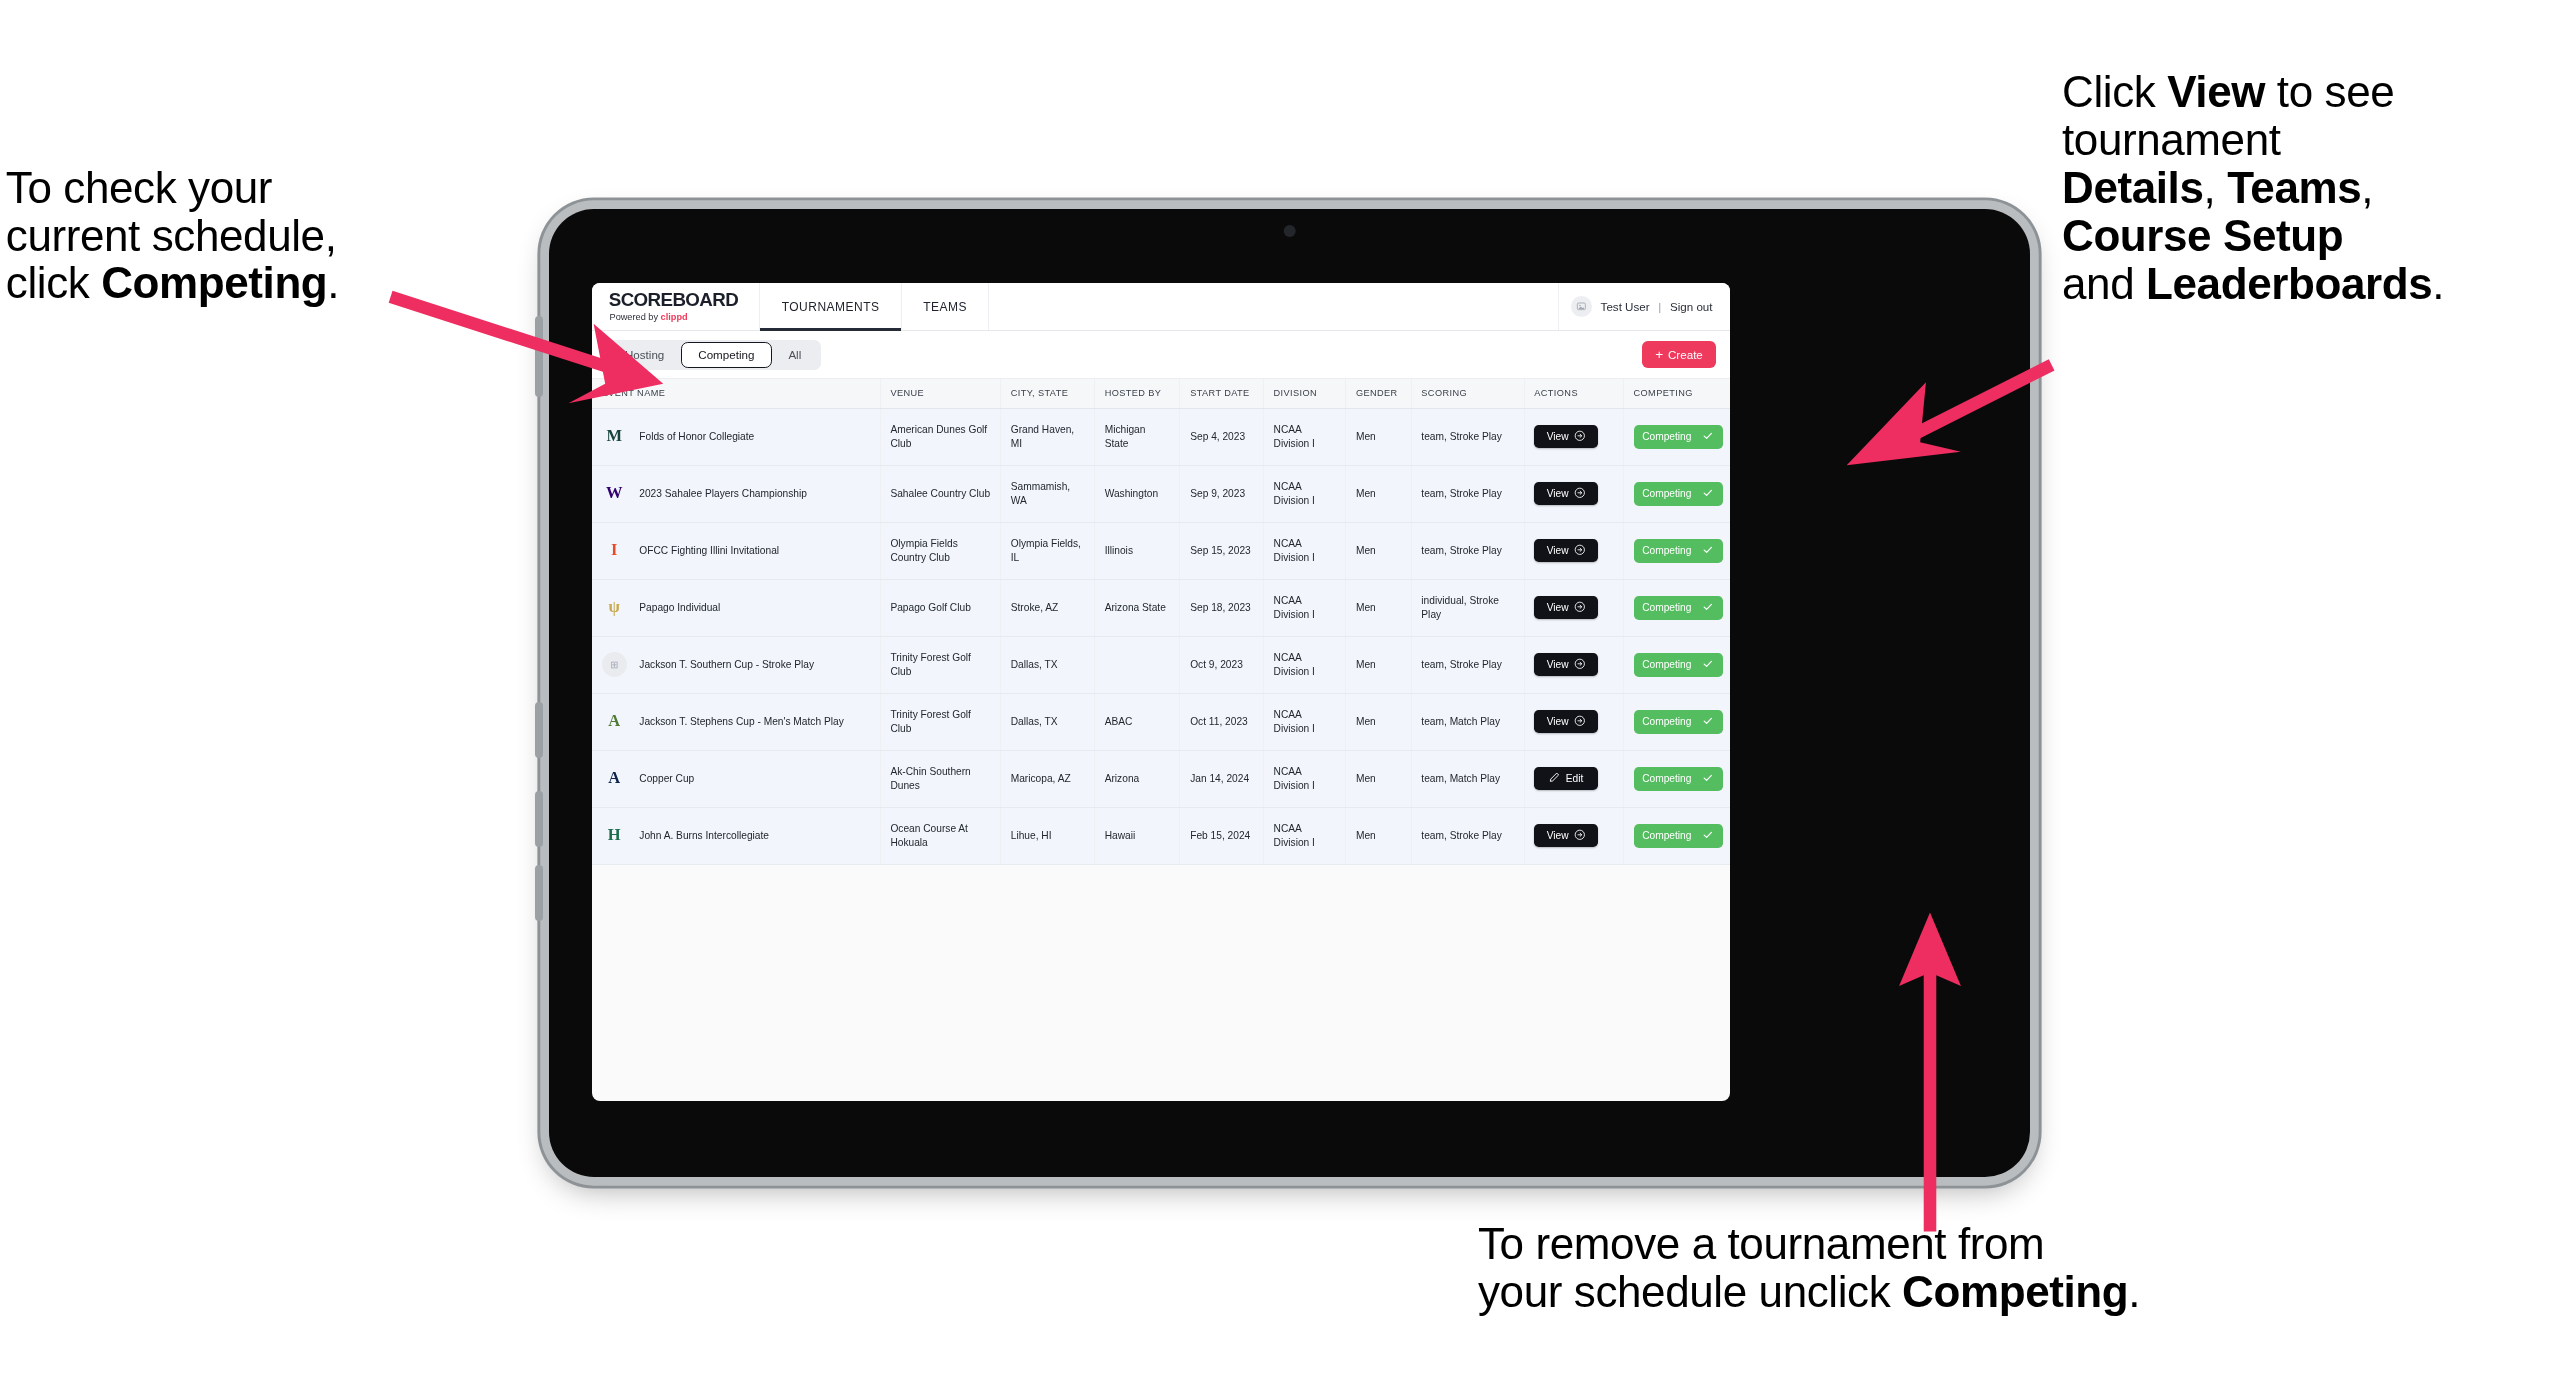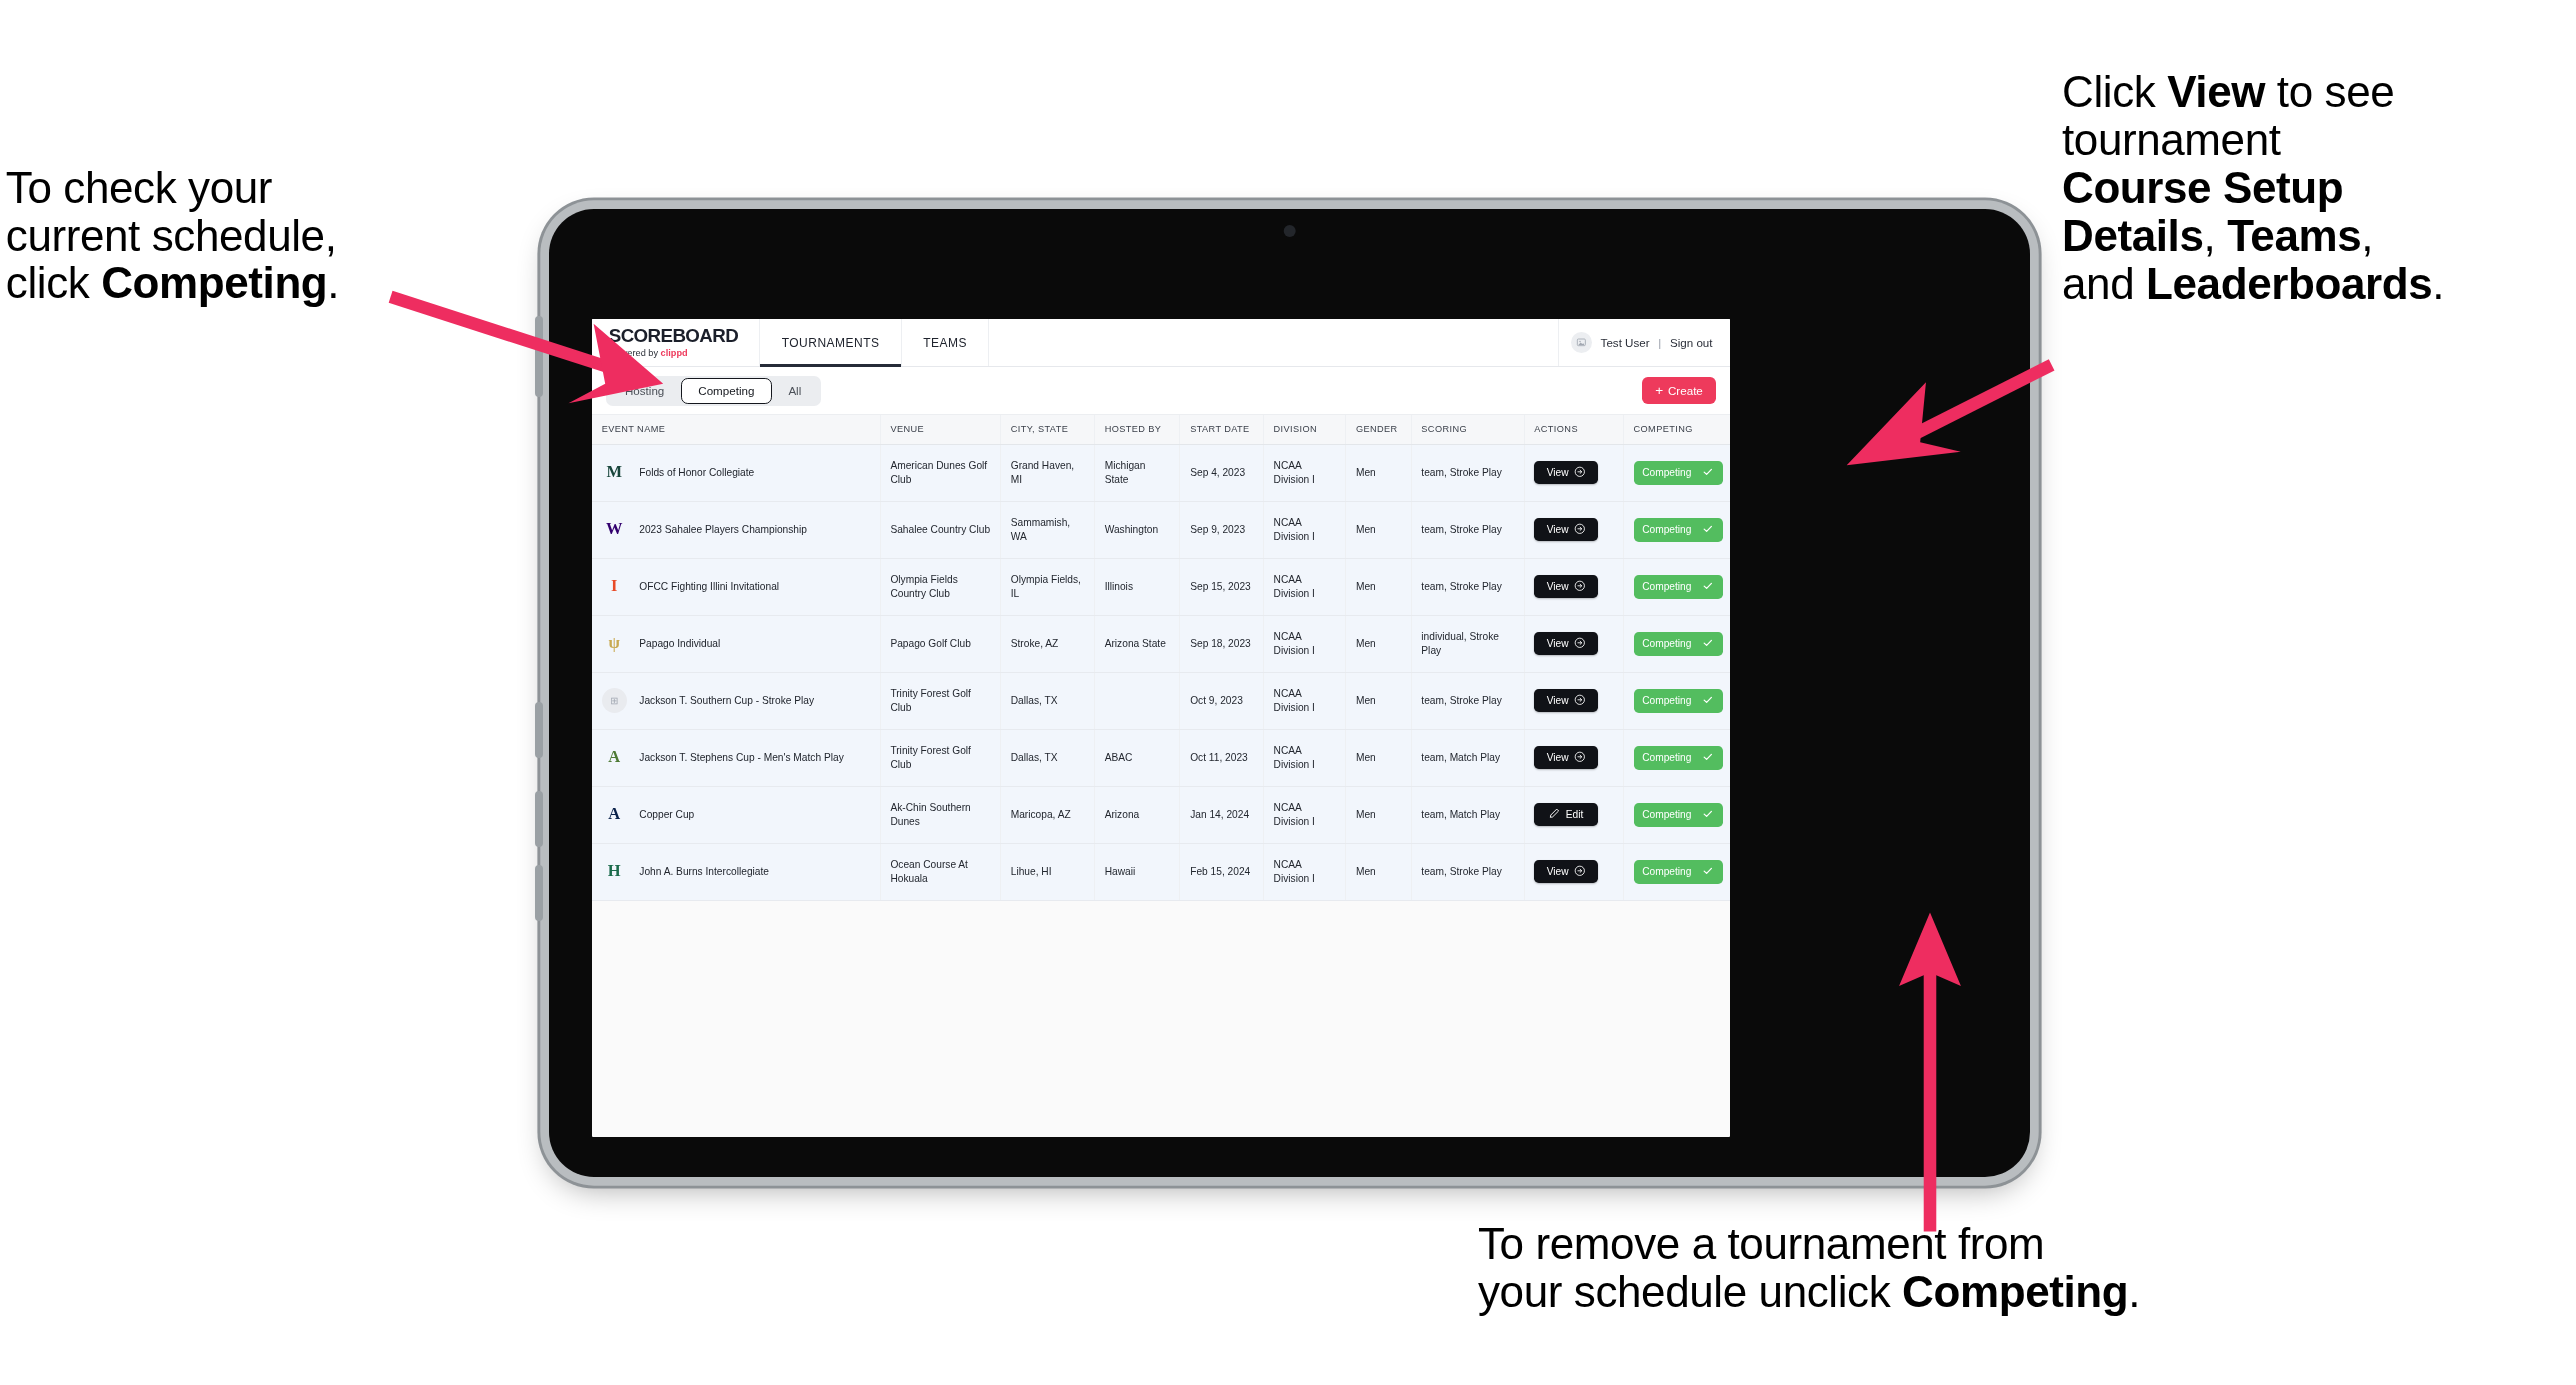--- a/index.html
+++ b/index.html
@@ -56,22 +56,21 @@
   #side-btn-voldn  { top: 582px; height: 56px; }
   #side-btn-extra  { top: 656px; height: 56px; }
 
   
   #screen {
     position: absolute;
     left: 43px; top: 74px;
     width: 1138px; height: 818px;
     background: #fafafa;
     overflow: hidden;
-    border-radius: 1px;
-    margin-top: 36px;
+    border-radius: 8px;
   }
 
   
   #app-header {
     height: 48px; background: #ffffff;
     border-bottom: 1px solid #e6e8ec;
     display: flex; align-items: stretch;
     position: relative;
   }
   #brand {
@@ -205,22 +204,22 @@
 
   <div class="anno" id="anno-left">
     <div>To check your</div>
     <div>current schedule,</div>
     <div><span>click </span><b>Competing</b><span>.</span></div>
   </div>
 
   <div class="anno" id="anno-right">
     <div><span>Click </span><b>View</b><span> to see</span></div>
     <div>tournament</div>
+    <div><b>Details</b><span>, </span><b>Teams</b><span>,</span></div>
     <div><b>Course Setup</b></div>
-    <div><b>Details</b><span>, </span><b>Teams</b><span>,</span></div>
     <div><span>and </span><b>Leaderboards</b><span>.</span></div>
   </div>
 
   <div class="anno" id="anno-bottom">
     <div>To remove a tournament from</div>
     <div><span>your schedule unclick </span><b>Competing</b><span>.</span></div>
   </div>
 
   <div id="tablet">
     <div id="tablet-camera"></div>

